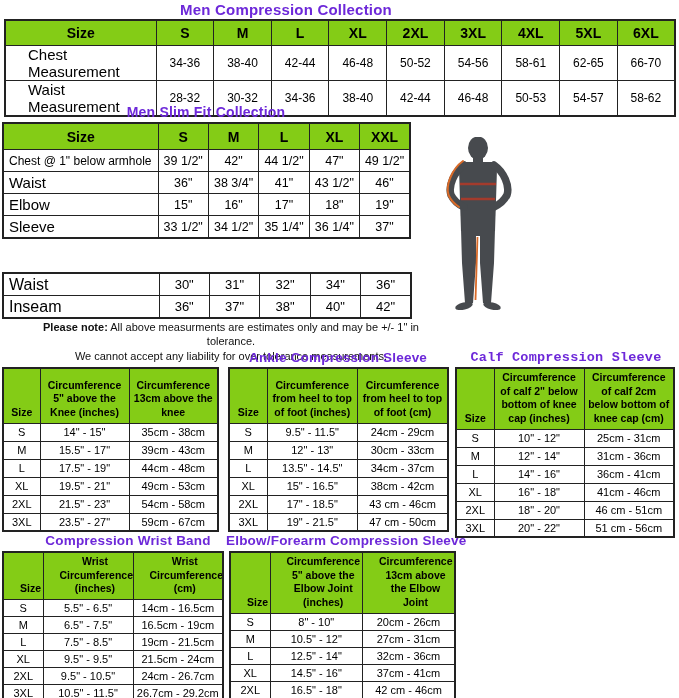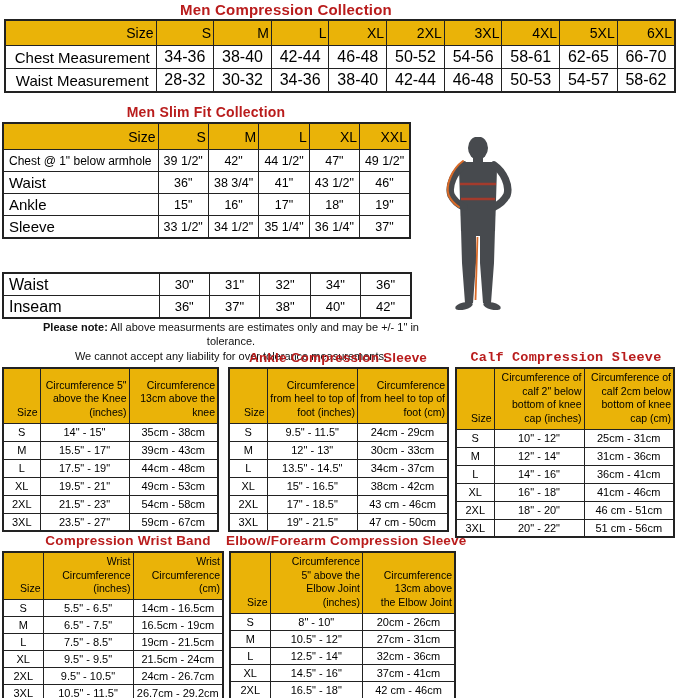--- a/index.html
+++ b/index.html
@@ -1,34 +1,34 @@
 <!DOCTYPE html>
 <html><head>
 <meta charset="utf-8">
 <style>
   html,body { margin:0; padding:0; background:#fff; }
   .sheet {
     position:relative; width:679px; height:698px; background:#ffffff;
     font-family:"Liberation Sans", sans-serif; color:#000; overflow:hidden;
   }
   .tbl-title {
-    position:absolute; text-align:center; font-weight:bold; color:#b91c1c;
+    position:absolute; text-align:center; font-weight:bold; color:#6d28d9;
     font-size:14px; letter-spacing:0.2px; white-space:nowrap;
   }
   table { border-collapse:collapse; table-layout:fixed; position:absolute; background:#fff; }
   table { border:2px solid #222; }
   th, td { border:1px solid #222; overflow:hidden; padding:0 2px; }
-  th { background:#eab308; font-weight:normal; text-align:right; }
+  th { background:#84cc16; font-weight:bold; text-align:center; }
   td { text-align:center; }
 
   
   #t1 { left:4px; top:19px; width:672px; height:72px; }
   #t1 th { font-size:14px; height:24px; }
-  #t1 td { font-size:16px; height:22px; }
-  #t1 td:first-child { text-align:center; font-size:15px; padding-left:5px; }
+  #t1 td { font-size:12px; height:22px; }
+  #t1 td:first-child { text-align:left; font-size:15px; padding-left:22px; }
 
   
   #t2 { left:2px; top:122px; width:409px; height:113px; }
   #t2 th { font-size:14px; height:25px; }
   #t2 td { font-size:12.5px; height:21px; }
   #t2 td:first-child { text-align:left; font-size:15px; padding-left:5px; }
   #t2 tbody tr:first-child td:first-child { font-size:12px; }
 
   
   #t3 { left:2px; top:272px; width:410px; height:44px; }
@@ -143,21 +143,21 @@
         </tr>
         <tr>
           <td>Waist</td>
           <td>36"</td>
           <td>38 3/4"</td>
           <td>41"</td>
           <td>43 1/2"</td>
           <td>46"</td>
         </tr>
         <tr>
-          <td>Ankle</td>
+          <td>Elbow</td>
           <td>15"</td>
           <td>16"</td>
           <td>17"</td>
           <td>18"</td>
           <td>19"</td>
         </tr>
         <tr>
           <td>Sleeve</td>
           <td>33 1/2"</td>
           <td>34 1/2"</td>

